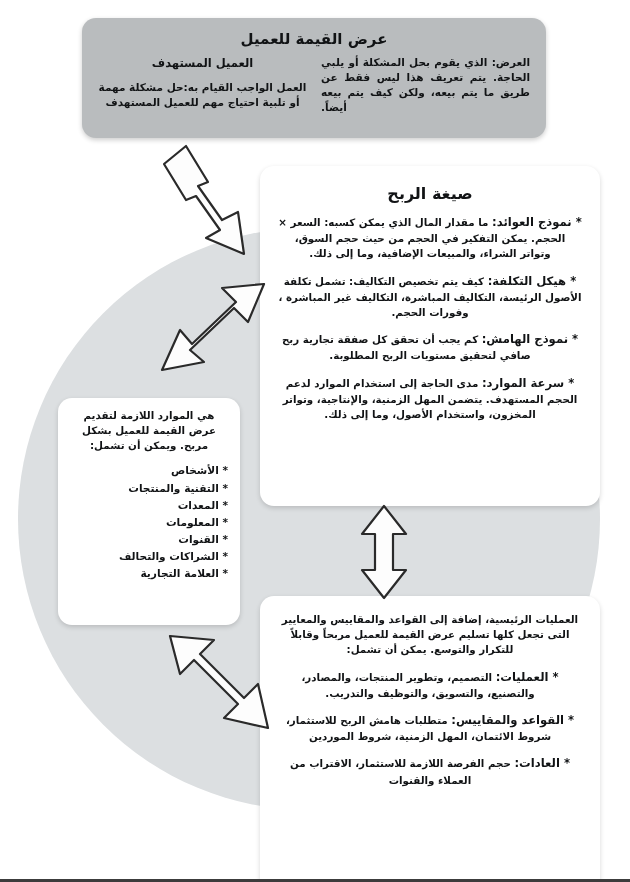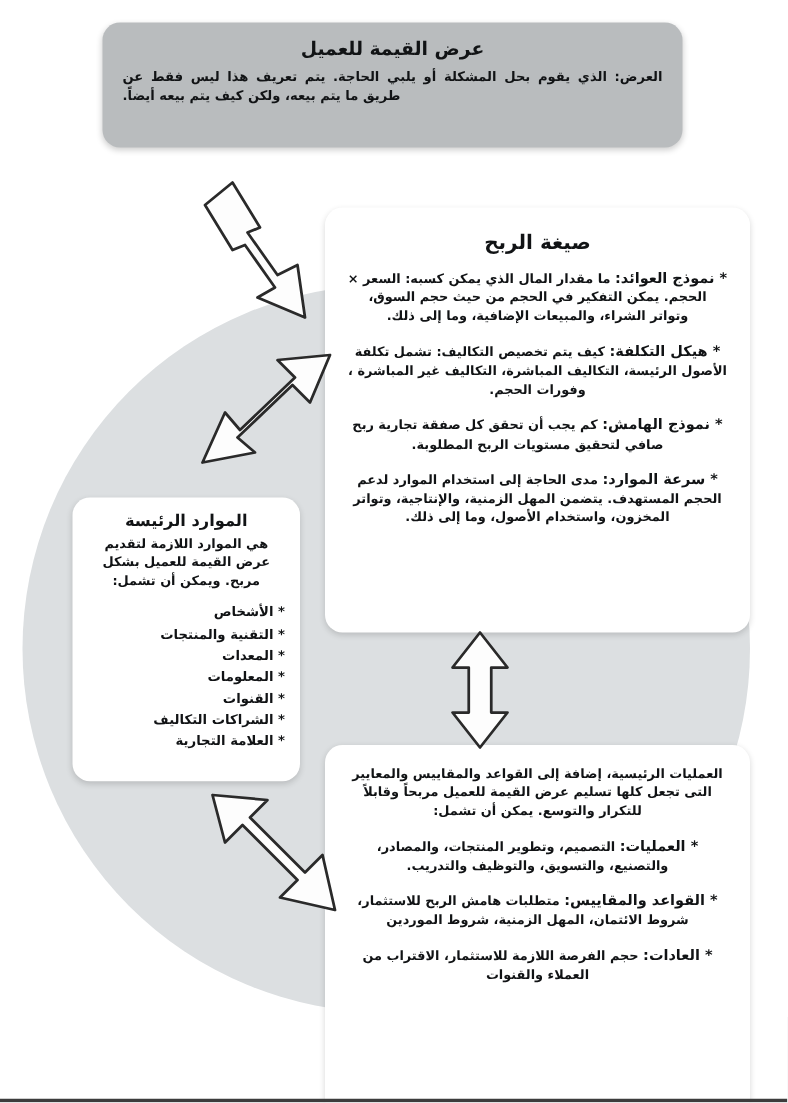--- a/index.html
+++ b/index.html
@@ -37,21 +37,21 @@
     background: #ffffff;
     box-shadow: 0 2px 5px rgba(0,0,0,0.16);
   }
 
   
   .banner {
     position: absolute;
     left: 82px;
     top: 18px;
     width: 464px;
-    height: 100px;
+    height: 120px;
     box-sizing: border-box;
     border-radius: 14px;
     background: #b9bcbe;
     box-shadow: 0 2px 5px rgba(0,0,0,0.20);
     padding: 8px 16px 10px 16px;
   }
   .banner-title {
     text-align: center;
     font-size: 15px;
     font-weight: bold;
@@ -185,20 +185,24 @@
 <div id="canvas">
 
   <div class="circle"></div>
 
   <div class="banner">
     <div class="banner-title">عرض القيمة للعميل</div>
     <div class="banner-cols">
       <div class="banner-col left-col">
         <div class="body"><span class="lead">العرض:</span> <span>الذي يقوم بحل المشكلة أو يلبي الحاجة. يتم تعريف هذا ليس فقط عن طريق ما يتم بيعه، ولكن كيف يتم بيعه أيضاً.</span></div>
       </div>
+      <div class="banner-col">
+        <div class="sub">العميل المستهدف</div>
+        <div class="body">العمل الواجب القيام به:حل مشكلة مهمة أو تلبية احتياج مهم للعميل المستهدف</div>
+      </div>
     </div>
   </div>
 
   <div class="card" id="card-profit">
     <div class="card-title">صيغة الربح</div>
 
     <p class="para">
       <span class="term">* نموذج العوائد:</span>
       <span>ما مقدار المال الذي يمكن كسبه: السعر × الحجم. يمكن التفكير في الحجم من حيث حجم السوق، وتواتر الشراء، والمبيعات الإضافية، وما إلى ذلك.</span>
     </p>
@@ -213,29 +217,28 @@
       <span>كم يجب أن تحقق كل صفقة تجارية ربح صافي لتحقيق مستويات الربح المطلوبة.</span>
     </p>
 
     <p class="para">
       <span class="term">* سرعة الموارد:</span>
       <span>مدى الحاجة إلى استخدام الموارد لدعم الحجم المستهدف. يتضمن المهل الزمنية، والإنتاجية، وتواتر المخزون، واستخدام الأصول، وما إلى ذلك.</span>
     </p>
   </div>
 
   <div class="card" id="card-resources">
-    <div class="card-title">الموارد الرئيسة</div>
     <div class="intro">هي الموارد اللازمة لتقديم عرض القيمة للعميل بشكل مربح. ويمكن أن تشمل:</div>
     <ul>
       <li>* الأشخاص</li>
       <li>* التقنية والمنتجات</li>
       <li>* المعدات</li>
       <li>* المعلومات</li>
       <li>* القنوات</li>
-      <li>* الشراكات التكاليف</li>
+      <li>* الشراكات والتحالف</li>
       <li>* العلامة التجارية</li>
     </ul>
   </div>
 
   <div class="card" id="card-processes">
     <p class="para">العمليات الرئيسية، إضافة إلى القواعد والمقاييس والمعايير التى تجعل كلها تسليم عرض القيمة للعميل مربحاً وقابلاً للتكرار والتوسع. يمكن أن تشمل:</p>
 
     <p class="para">
       <span class="term">* العمليات:</span>
       <span>التصميم، وتطوير المنتجات، والمصادر، والتصنيع، والتسويق، والتوظيف والتدريب.</span>

